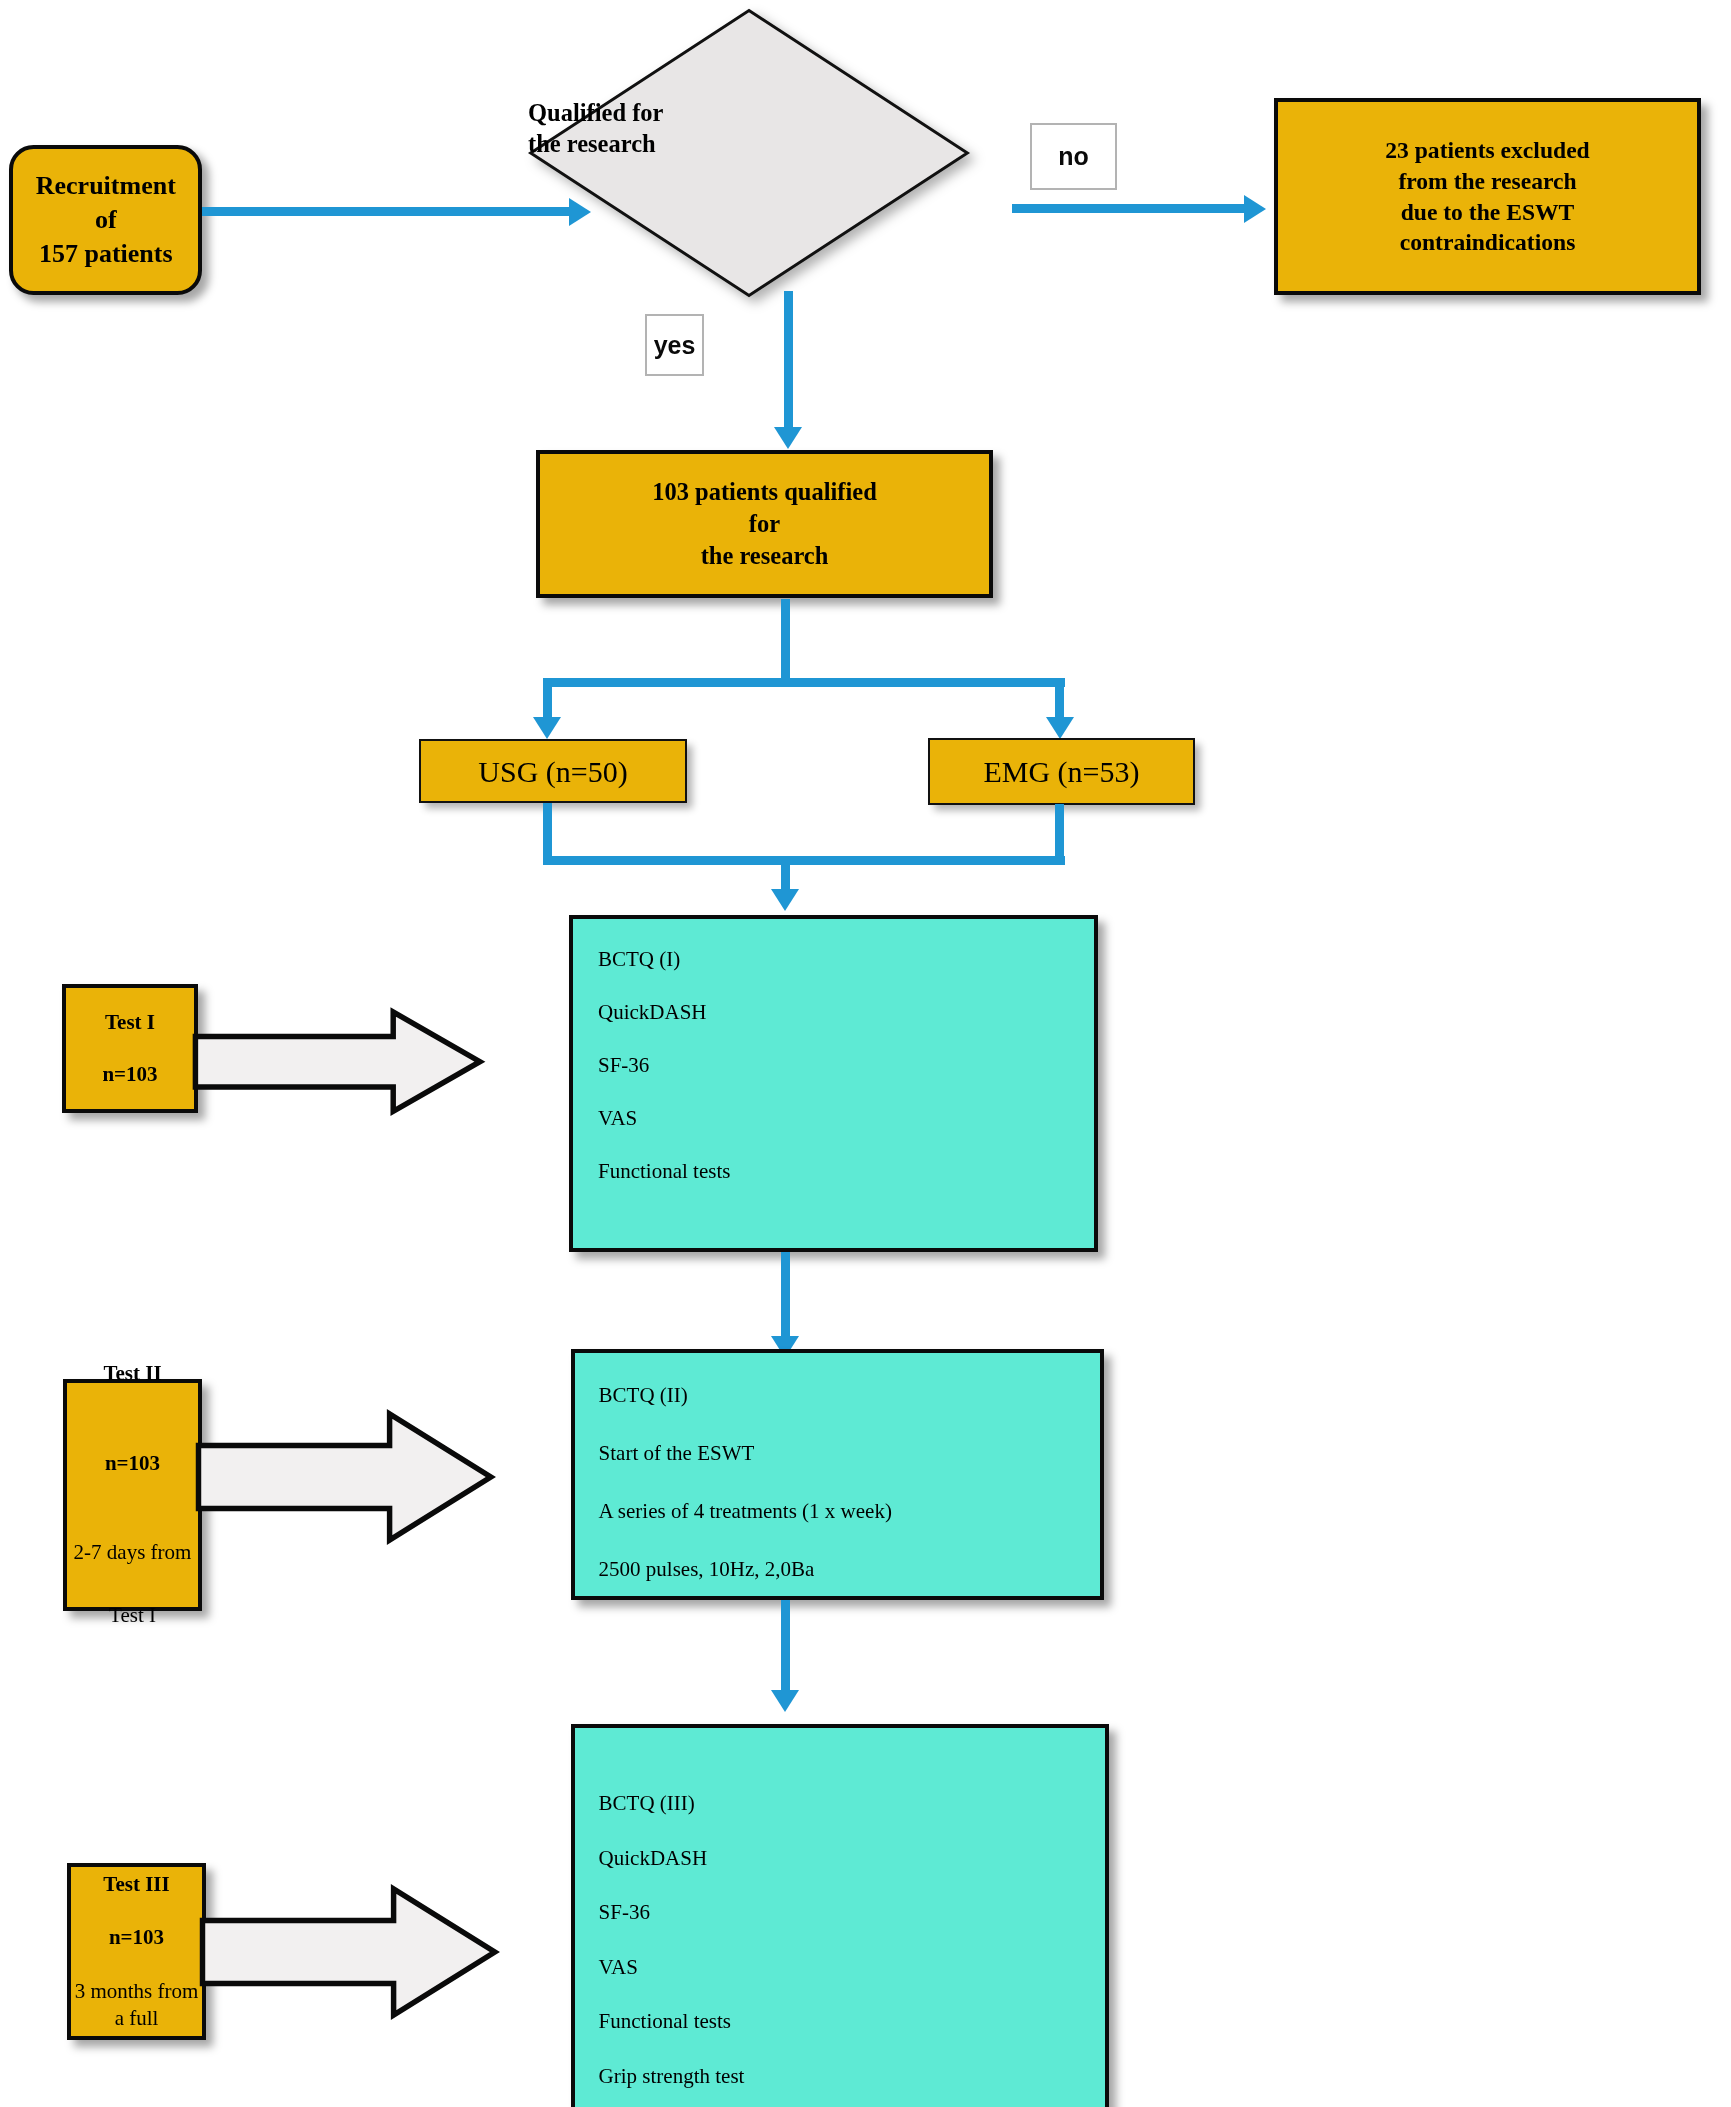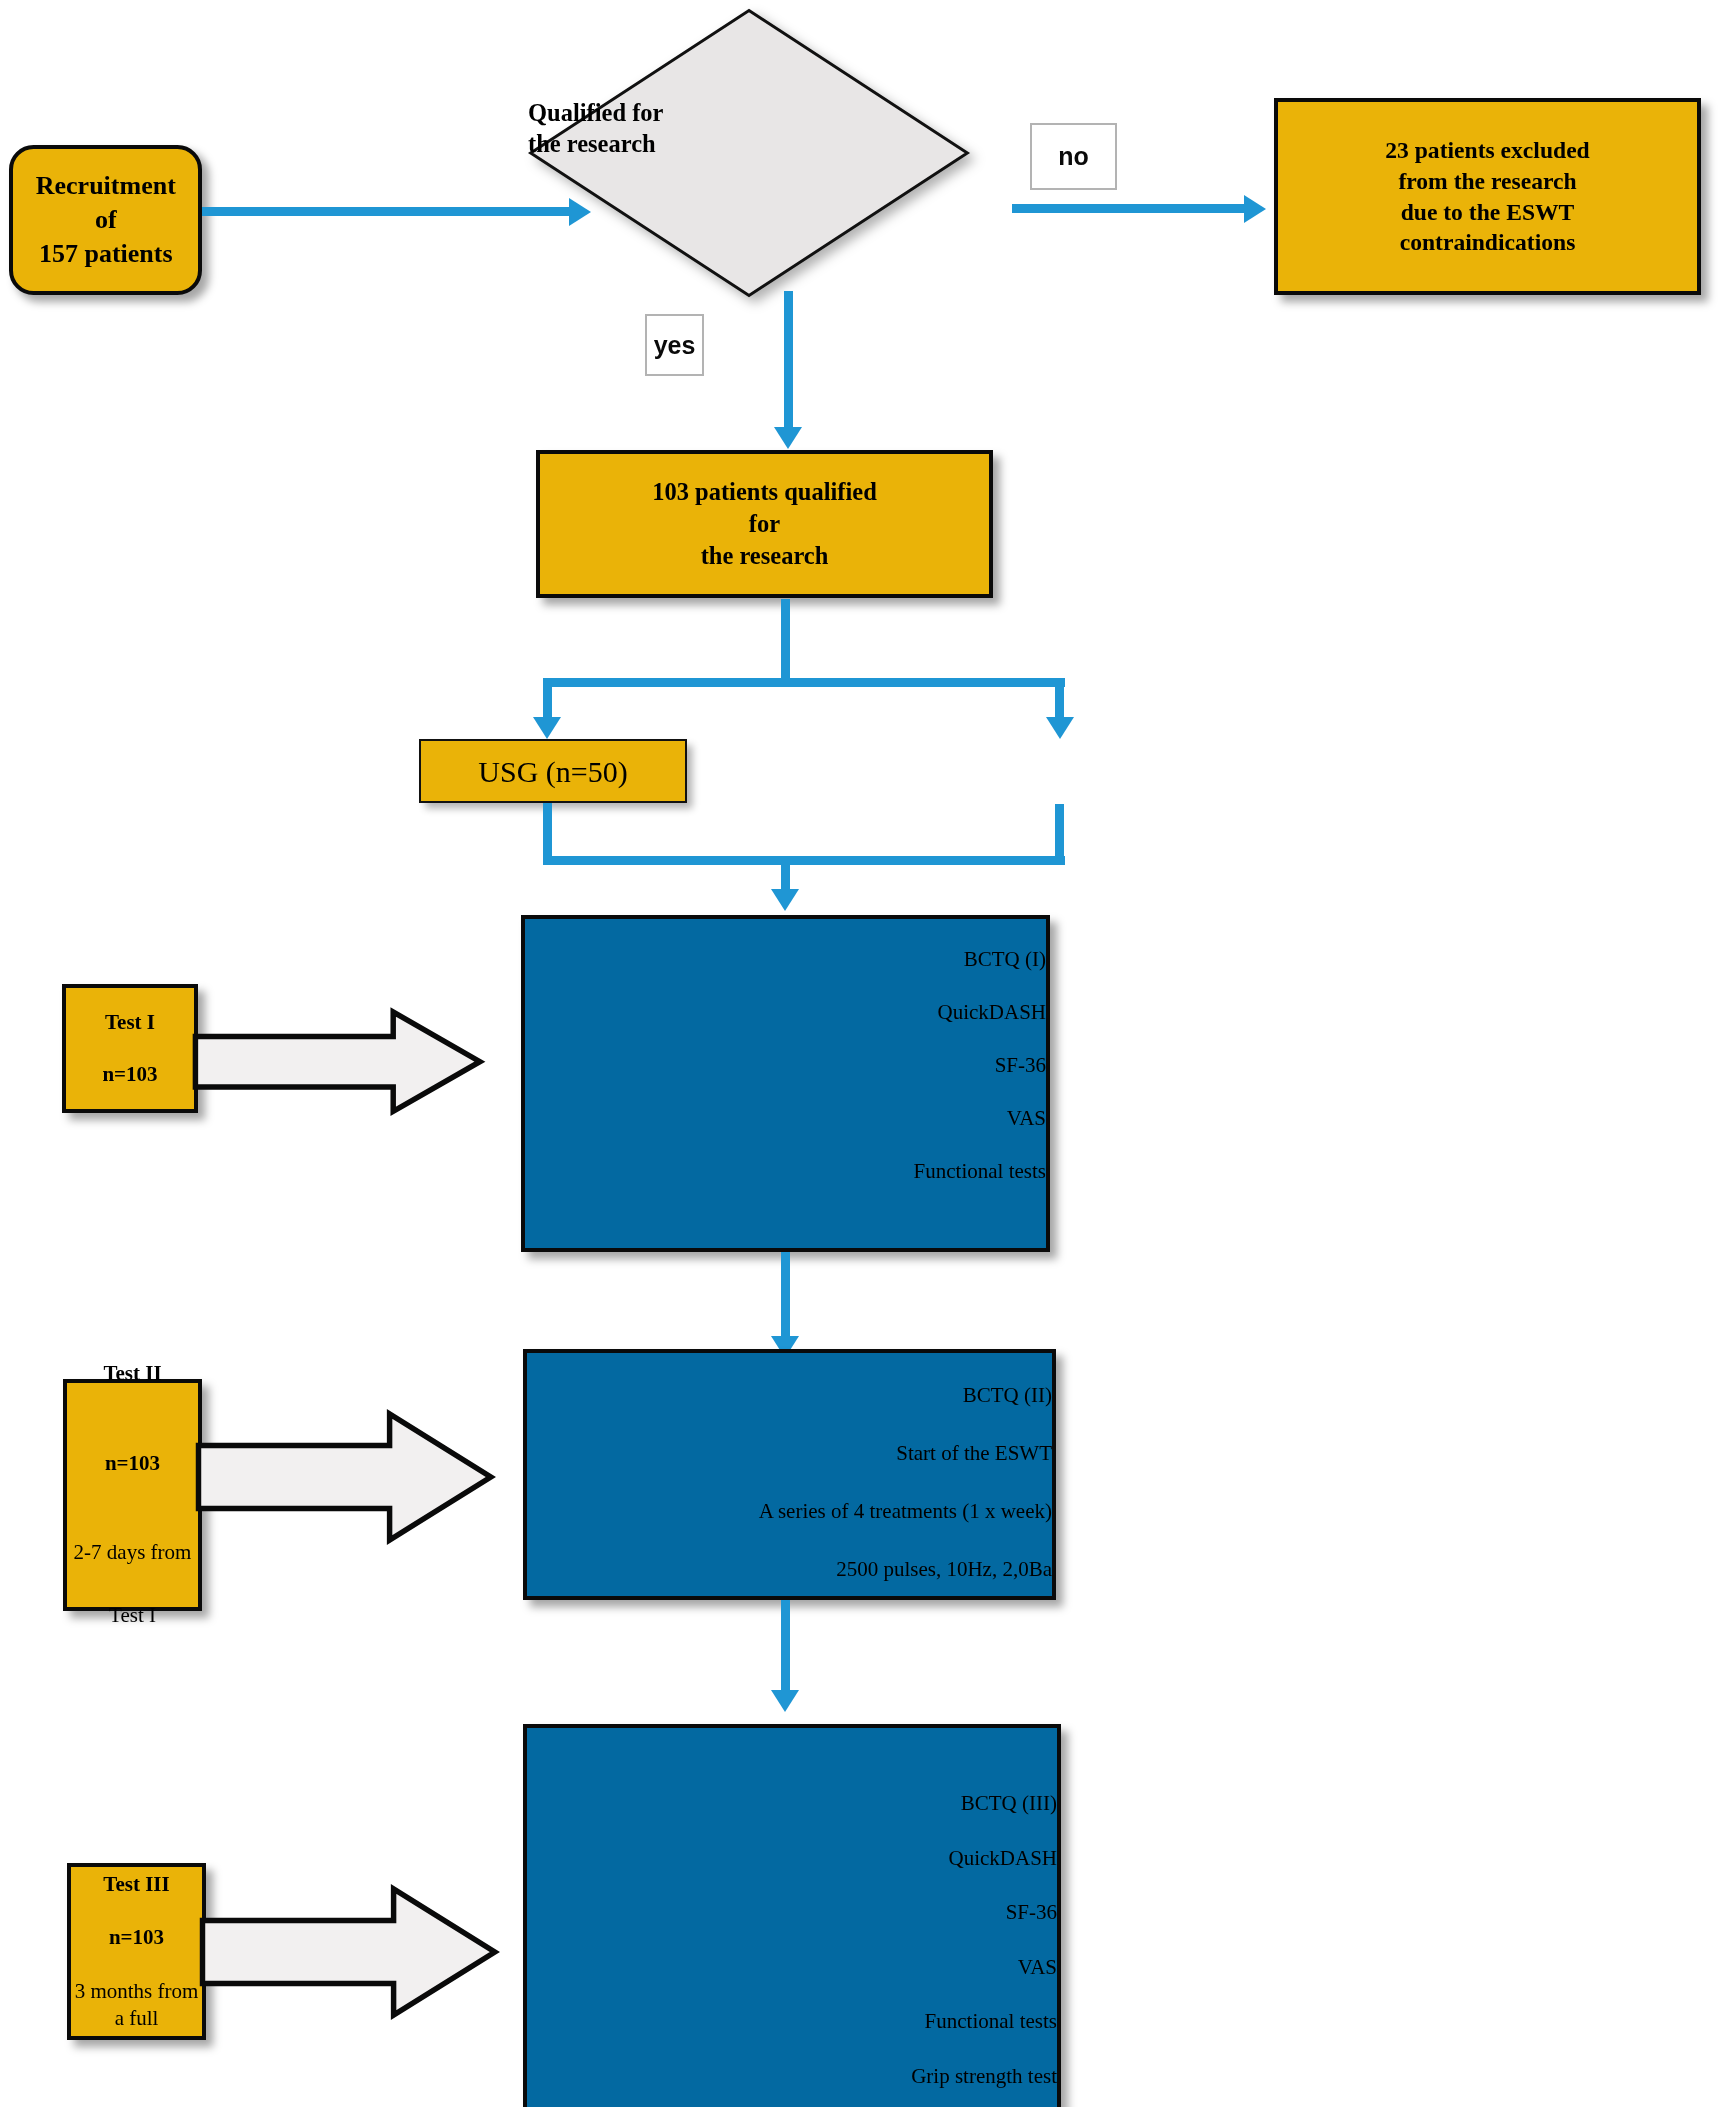--- a/index.html
+++ b/index.html
@@ -86,25 +86,26 @@
   }
 
   
   .blockarrow { position: absolute; }
   .blockarrow svg { display: block; overflow: visible; }
 
   
   .listbox {
     position: absolute;
     box-sizing: border-box;
-    background: #0369a1;
+    background: #5eead4;
     border: 4.6px solid #0a0a0a;
     box-shadow: 6.7px 6.7px 8.4px rgba(0,0,0,0.35);
     color: #000;
-    text-align: right;
+    text-align: left;
+    margin-left: 48px;
   }
   .listbox .item { display: block; }
 </style>
 </head>
 <body>
 
 <div id="page">
 
   <div class="node thick rounded bold" style="left:9.3px; top:145px; width:193px; height:150px; font-size:26px; padding:0 14.3px;">
     <span class="line">Recruitment of</span>
@@ -155,20 +156,23 @@
   <div class="conn" style="left:543px; top:678px; width:522px; height:9.3px;"></div>
   <div class="conn" style="left:543px; top:678px; width:9.3px; height:46px;"></div>
   <div class="arrowhead ah-down" style="left:533px; top:717px;"></div>
   <div class="conn" style="left:1055px; top:678px; width:9.3px; height:46px;"></div>
   <div class="arrowhead ah-down" style="left:1046px; top:717px;"></div>
 
   <div class="node thin" style="left:419px; top:739px; width:268px; height:64px; font-size:30px;">
     <span class="line">USG (n=50)</span>
   </div>
 
+  <div class="node thin" style="left:928px; top:738px; width:267px; height:67px; font-size:30px;">
+    <span class="line">EMG (n=53)</span>
+  </div>
 
   <div class="conn" style="left:543px; top:803px; width:9.3px; height:59px;"></div>
   <div class="conn" style="left:1055px; top:804px; width:9.3px; height:58px;"></div>
   <div class="conn" style="left:543px; top:856px; width:522px; height:9.3px;"></div>
   <div class="conn" style="left:781px; top:856px; width:9.3px; height:38px;"></div>
   <div class="arrowhead ah-down" style="left:771px; top:889px;"></div>
 
   <div class="node thick" style="left:62px; top:984px; width:136px; height:129px; font-size:21px; font-weight:bold;">
     <span class="line" style="margin-bottom:24.5px;">Test I</span>
     <span class="line">n=103</span>

